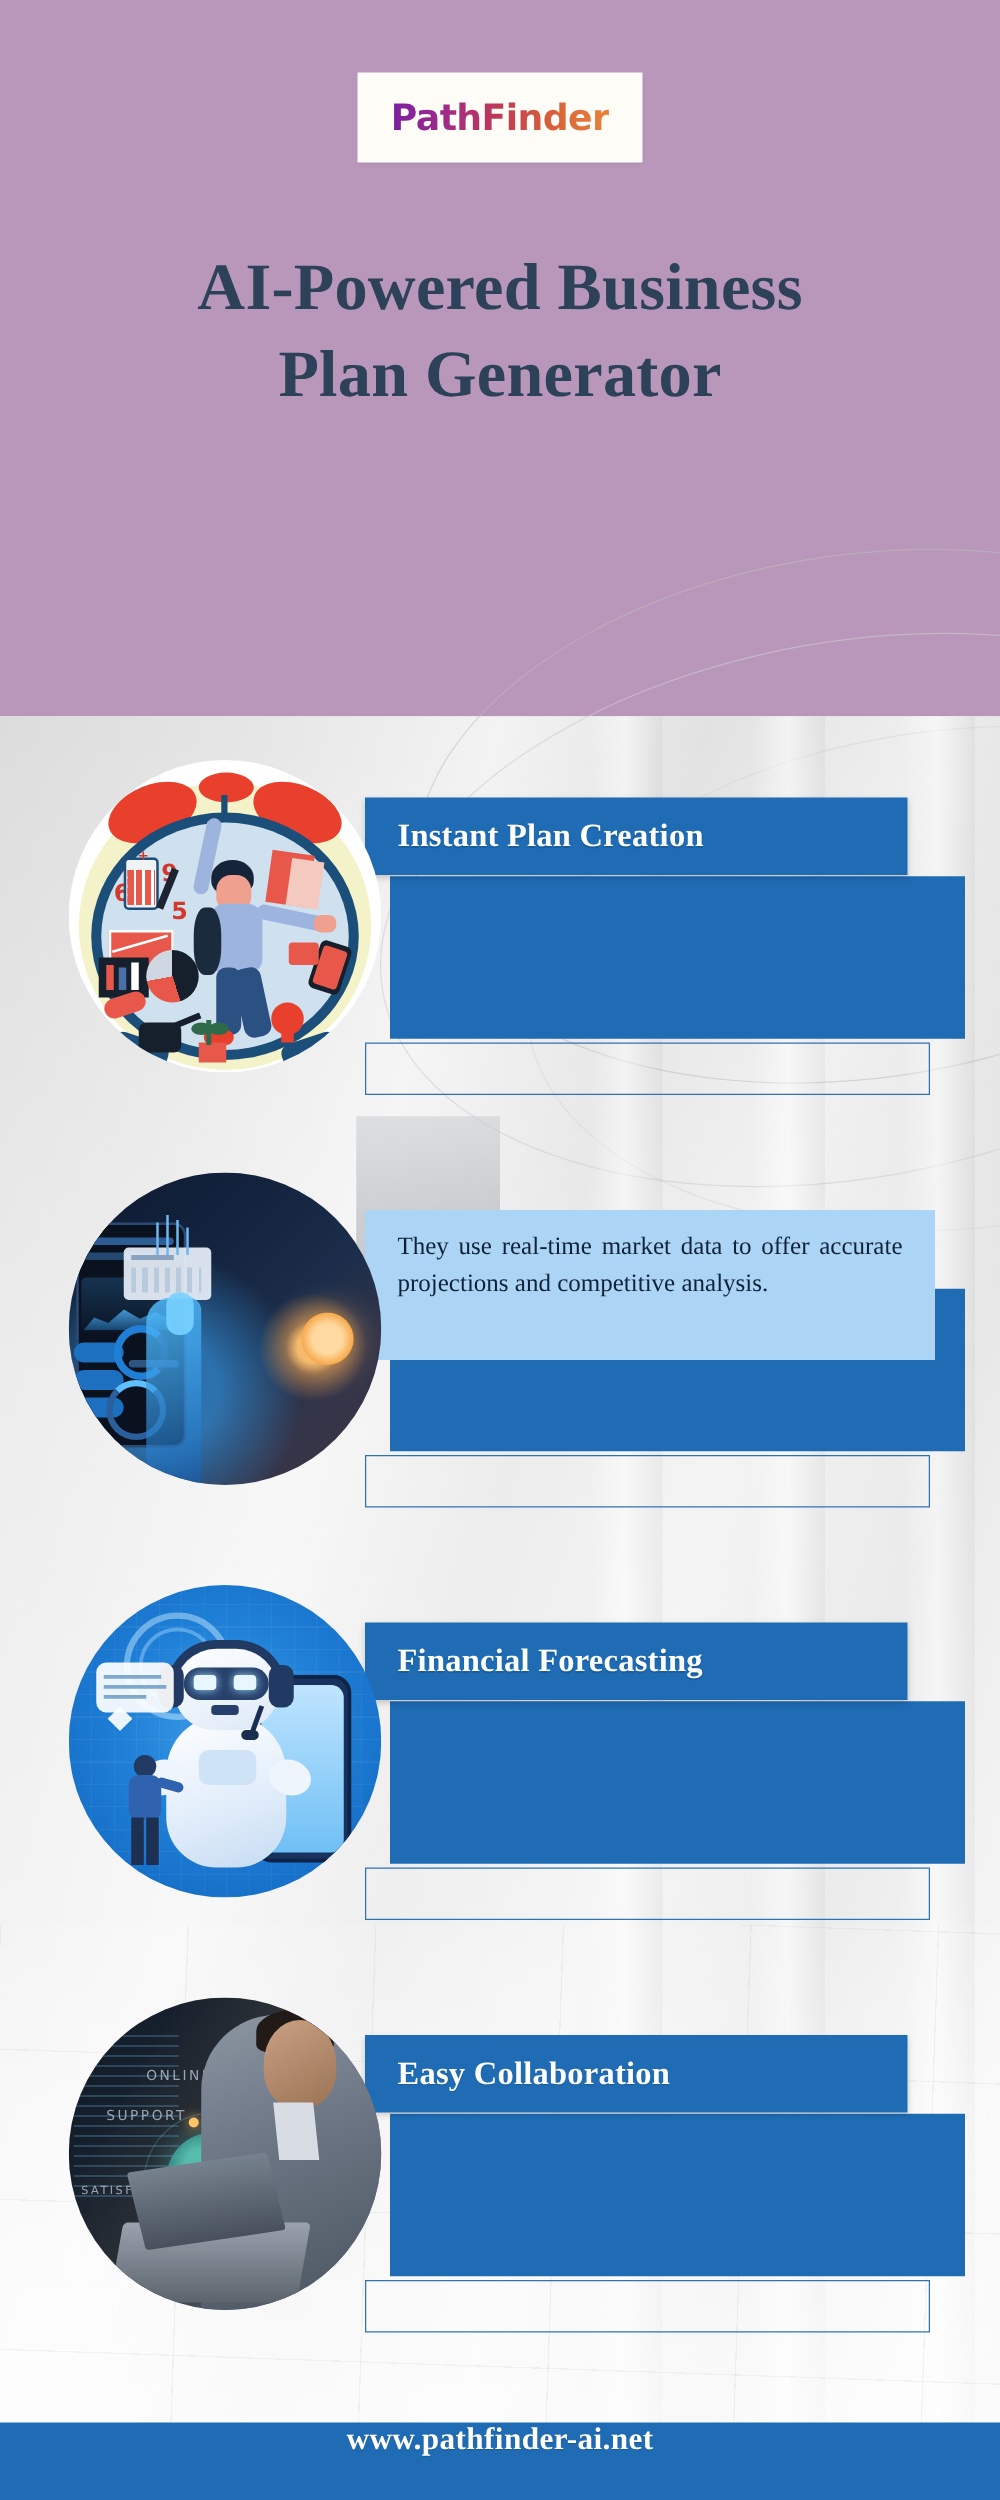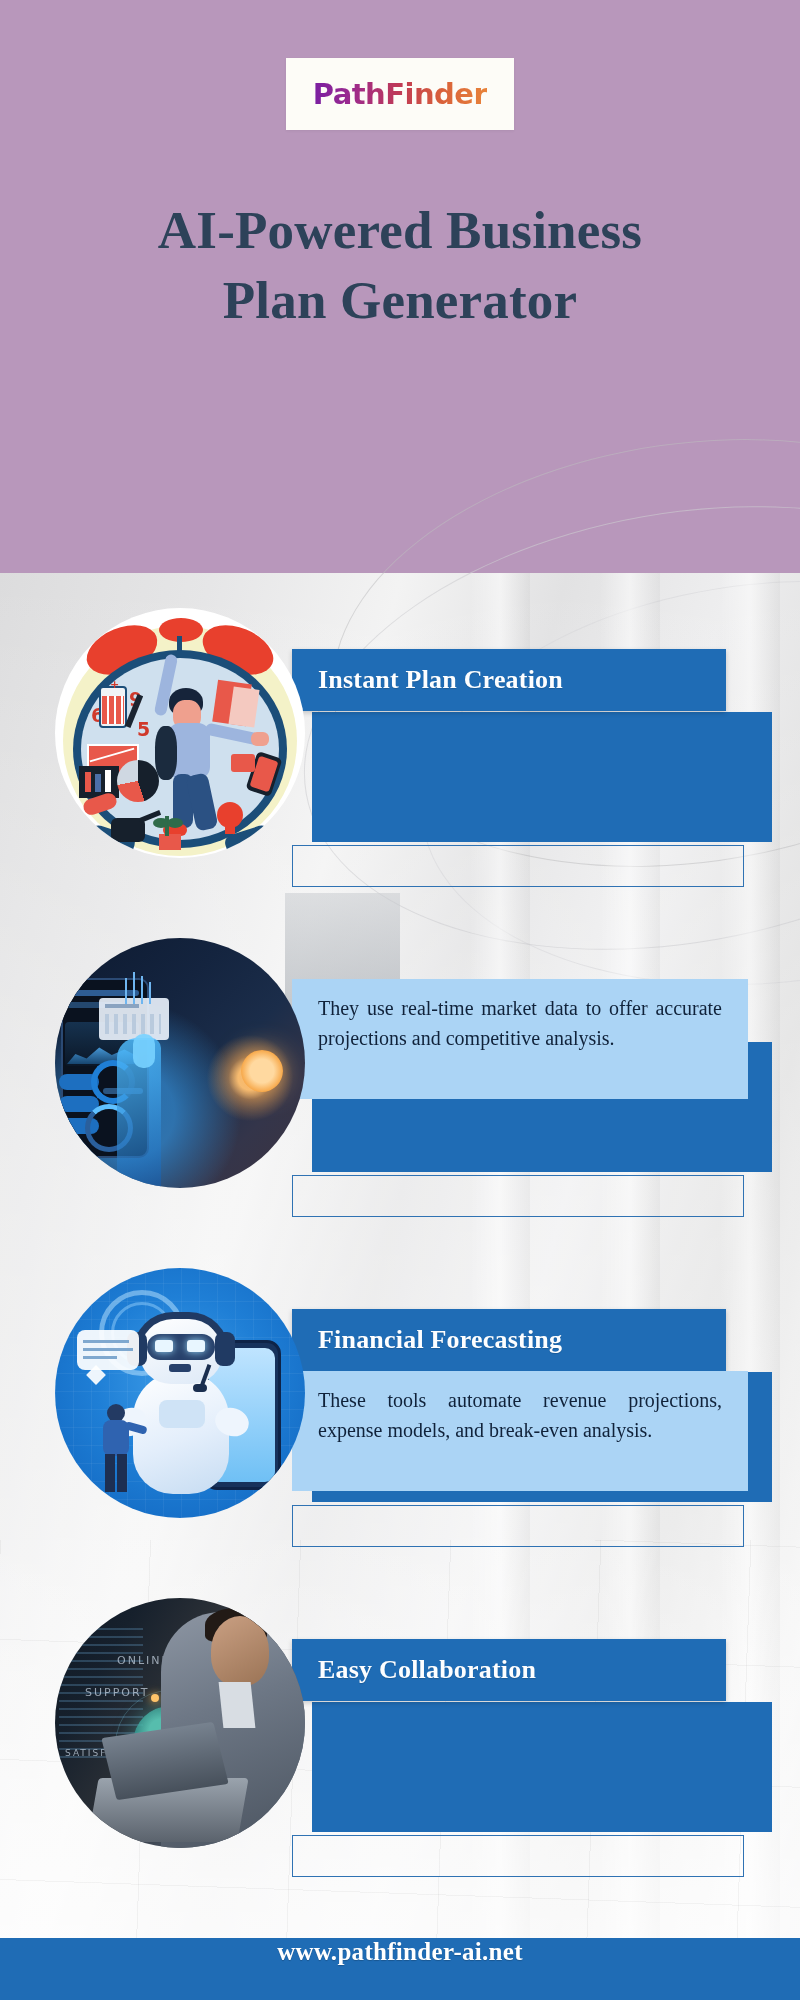--- a/index.html
+++ b/index.html
@@ -84,21 +84,21 @@
   .card {
     position:absolute; left:0; width:800px;
   }
   .circle-img {
     position:absolute; left:55px; top:0;
     width:250px; height:250px;
     border-radius:50%;
     overflow:hidden;
     z-index:4;
   }
-  .panel-wrap { position:absolute; left:292px; top:30px; width:480px;margin-top:11px; }
+  .panel-wrap { position:absolute; left:292px; top:30px; width:480px; }
   .panel-shadow {
     position:absolute; left:20px; top:63px; width:460px; height:130px;
     background:#1f6cb5; z-index:1;
   }
   .panel-outline {
     position:absolute; left:0px; top:196px; width:452px; height:42px;
     border:1px solid #2f72b3; z-index:1;
   }
   .panel-head {
     position:relative; z-index:3;
@@ -400,21 +400,20 @@
         <div class="sh" style="left:70px;top:156px;width:22px;height:8px;border-radius:4px;background:#2f63b0;transform:rotate(16deg);"></div>
       </div>
     </div>
 
     <div class="panel-wrap">
       <div class="panel-shadow"></div>
       <div class="panel-outline"></div>
       <div class="panel-head">
         <h2>Financial Forecasting</h2>
       </div>
-      <div class="panel-body">These tools automate revenue projections, expense models, and break-even analysis.</div>
     </div>
   </article>
 
   <article class="card" style="top:1598px;">
     <div class="circle-img">
       <div class="ill4">
         <div class="code4"></div>
         <span class="ill-label" style="left:62px;top:56px;">ONLINE</span>
         <span class="ill-label" style="left:30px;top:88px;">SUPPORT</span>
         <span class="ill-label" style="left:10px;top:150px;font-size:9px;">SATISFACTION</span>

